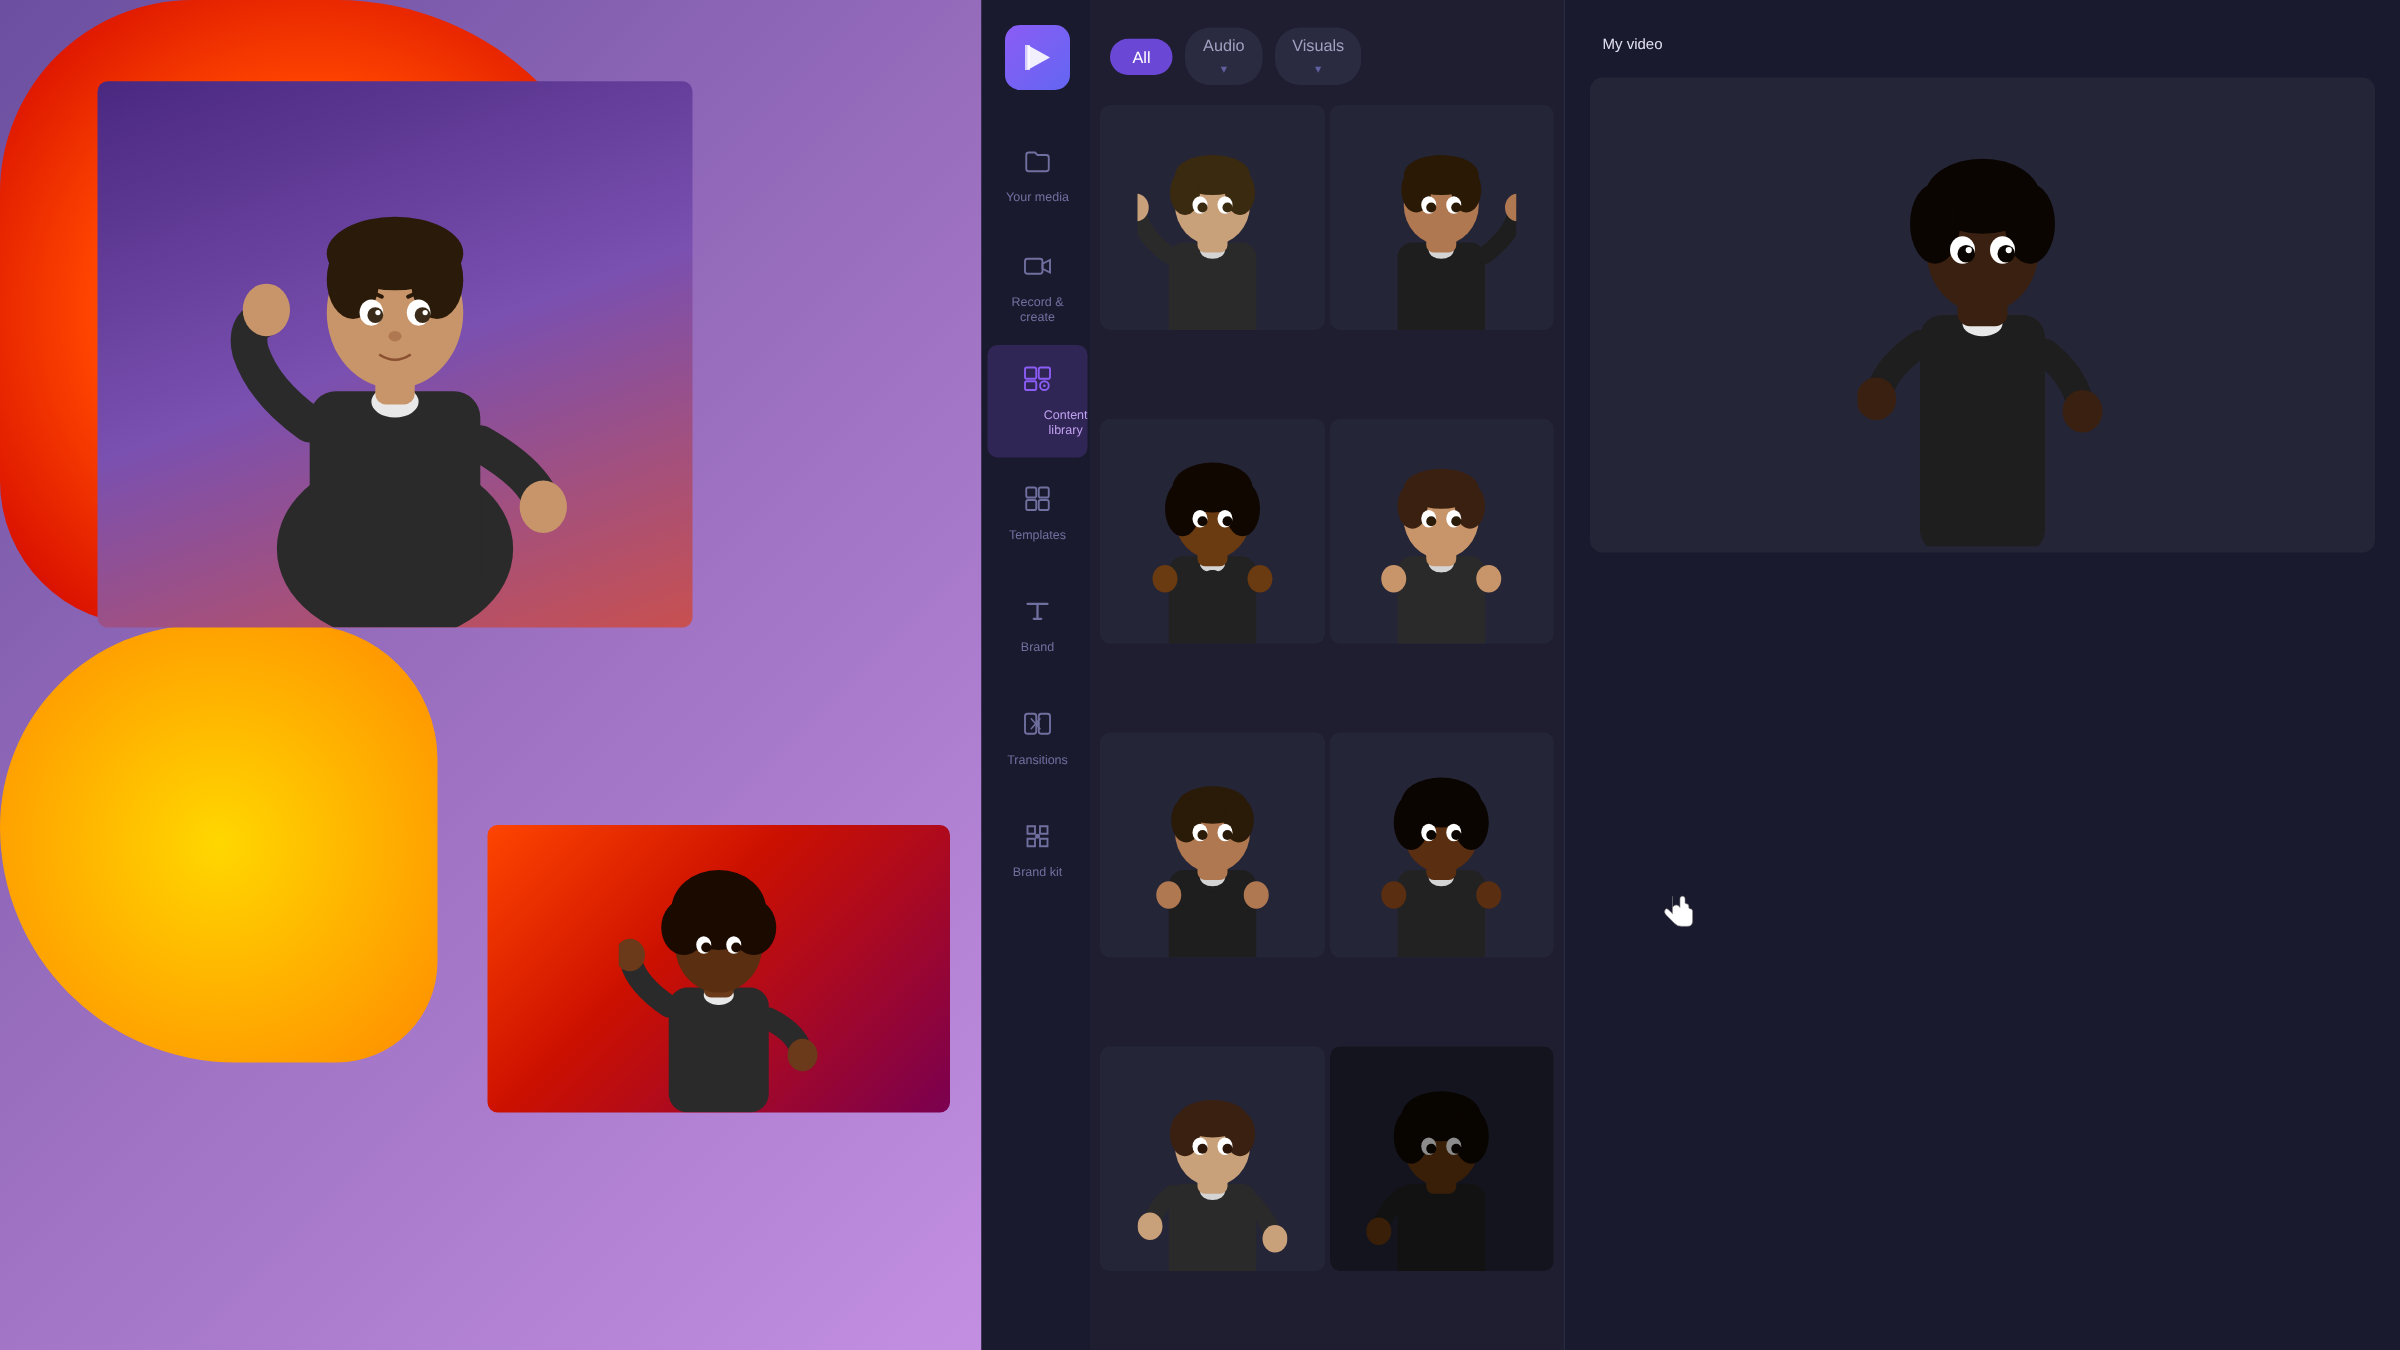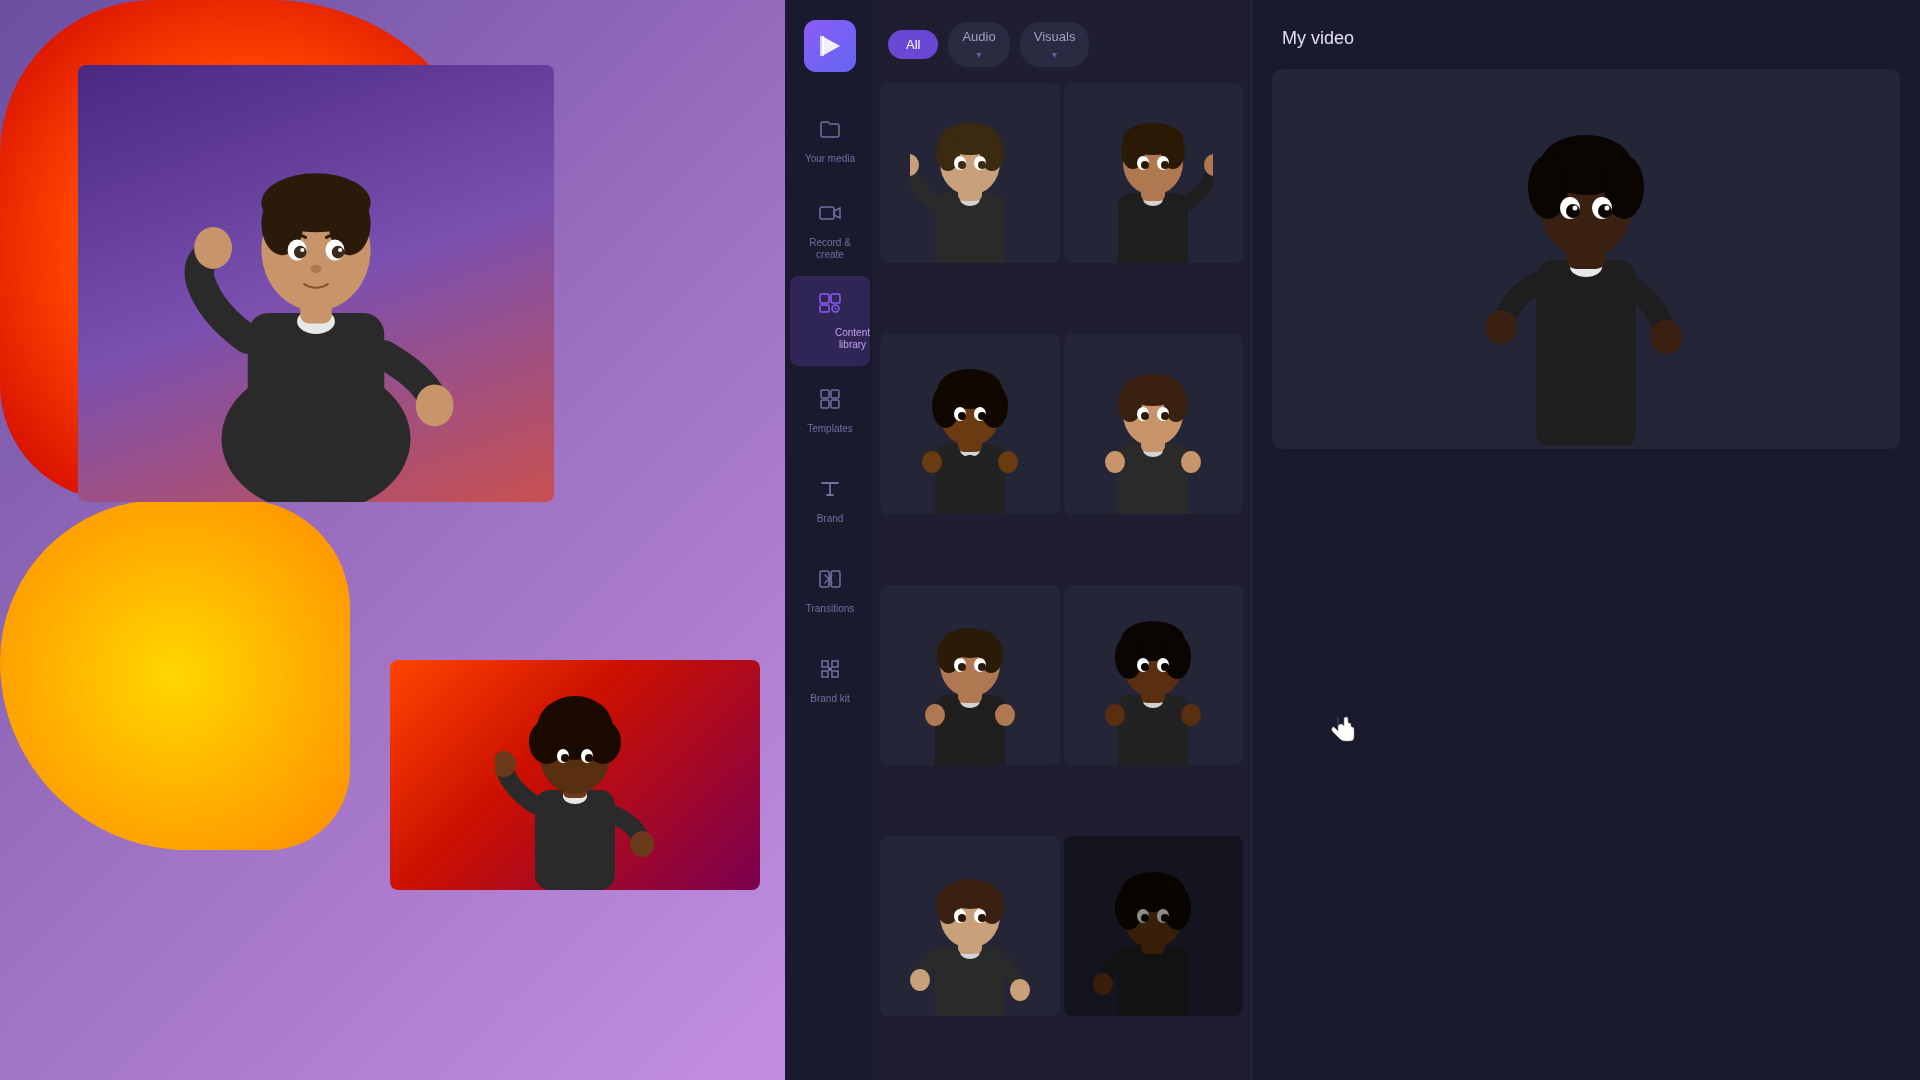--- a/index.html
+++ b/index.html
@@ -236,21 +236,21 @@
       position: absolute;
       left: 1252px;
       top: 0;
       width: 668px;
       height: 1080px;
       background: #1a1a2e;
     }
 
     .right-panel-header {
       padding: 28px 30px 20px;
-      font-size: 18px;
+      font-size: 12px;
       color: #e0e0f0;
       font-weight: 500;
     }
 
     
     .cursor {
       position: absolute;
       width: 28px;
       height: 28px;
       z-index: 9999;

